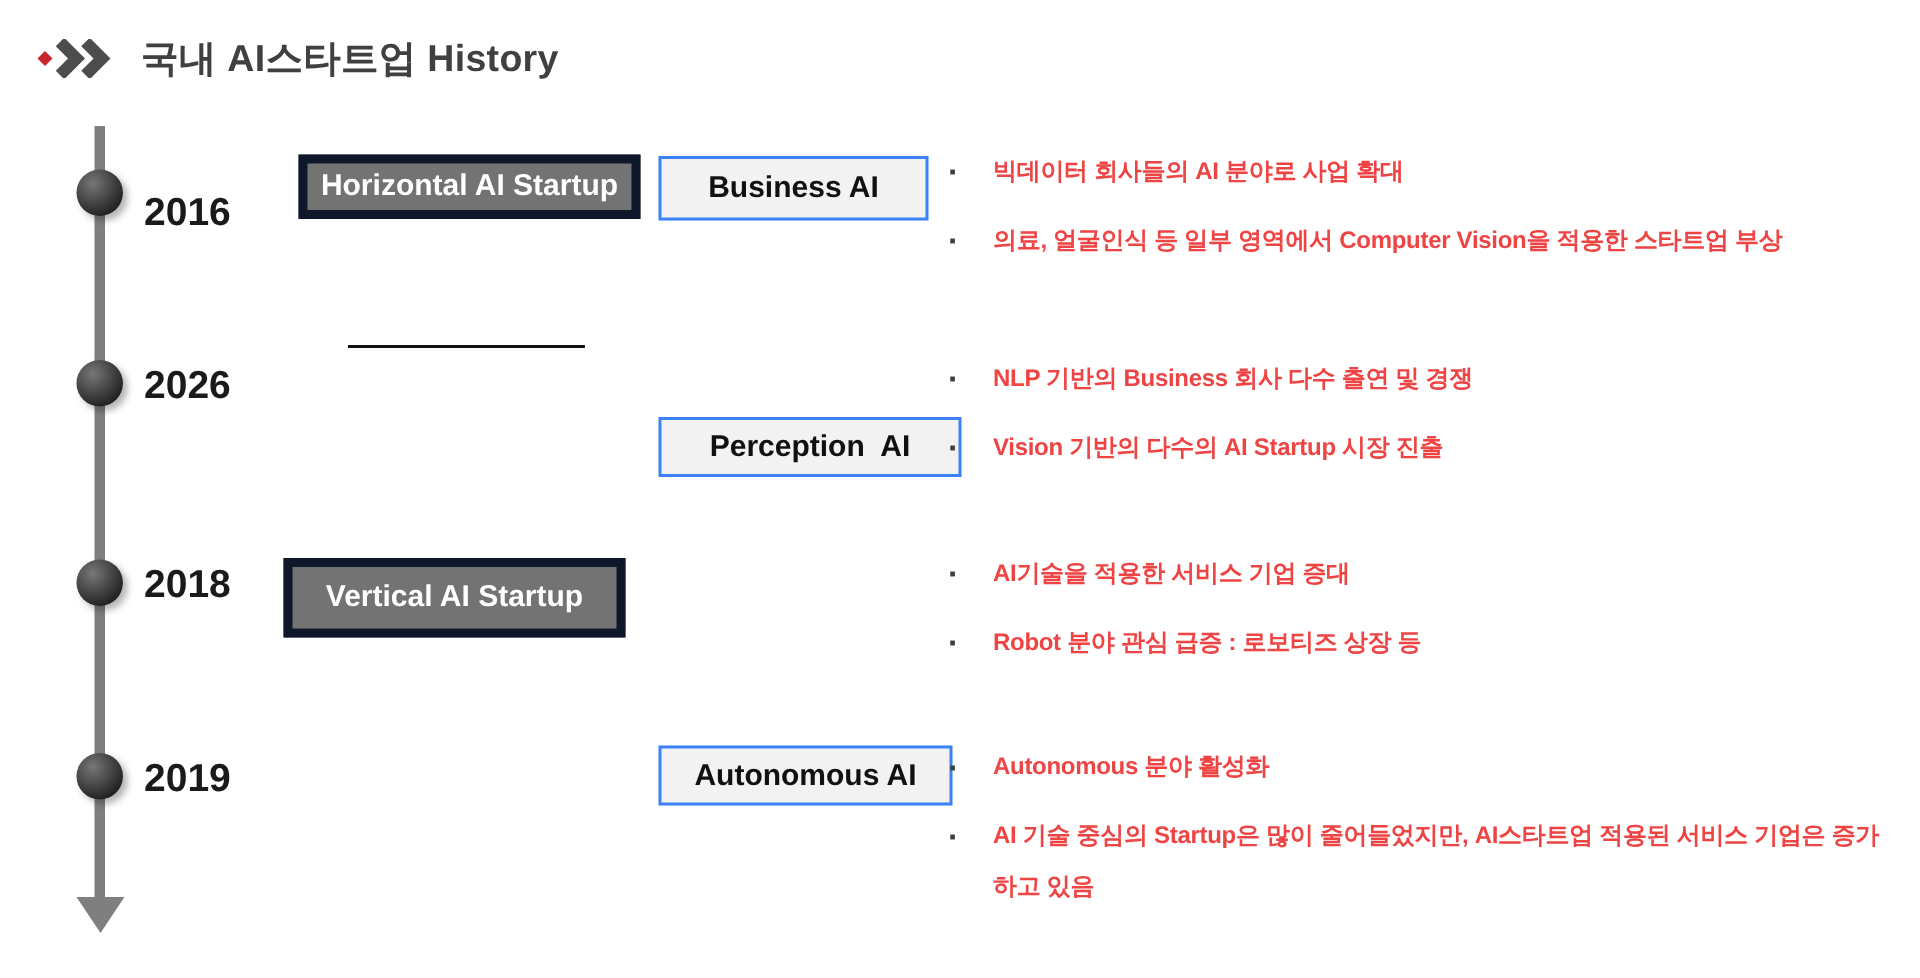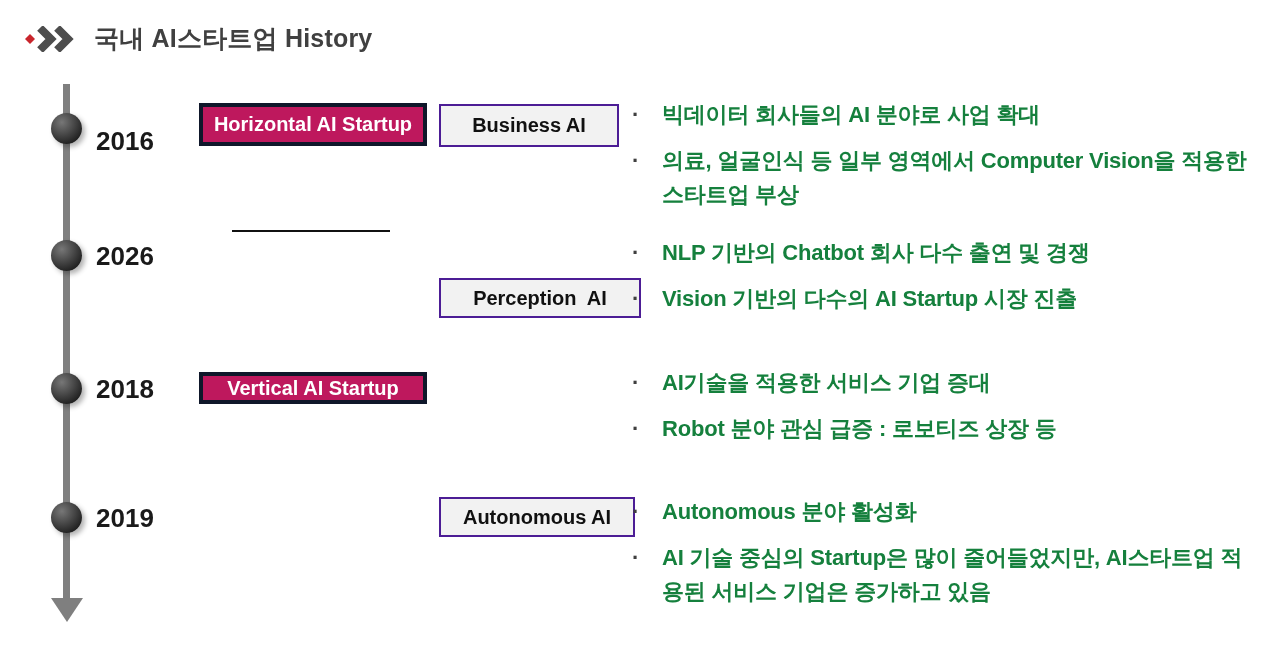--- a/index.html
+++ b/index.html
@@ -31,34 +31,34 @@
   .year{
     position:absolute;left:96px;width:80px;height:30px;
     font-size:26px;font-weight:bold;color:#1a1a1a;
   }
   
   .box{
     position:absolute;display:flex;align-items:center;justify-content:center;
     font-weight:bold;white-space:pre;box-sizing:border-box;
   }
   .box.dark{
-    background:#be185d;border:4px solid #0f172a;color:#ffffff;font-size:20px;
+    background:#737373;border:6px solid #0f172a;color:#ffffff;font-size:20px;
   }
   .box.light{
-    background:#f2f2f2;border:2px solid #4c1d95;color:#111111;font-size:20px;
+    background:#f2f2f2;border:2px solid #3b82f6;color:#111111;font-size:20px;
   }
   .divider{position:absolute;left:232px;top:230px;width:158px;height:2px;background:#111111;}
   
   .bullets{position:absolute;left:632px;width:632px;}
   .bullet-item{display:flex;margin-bottom:12px;}
   .bullet-item .bm{
     flex:0 0 30px;font-size:22px;line-height:34px;color:#3f3f3f;font-weight:600;
   }
   .bullet-item .bt{
-    flex:1;font-size:22px;line-height:34px;color:#15803d;font-weight:600;
+    flex:1;font-size:16px;line-height:34px;color:#ef4444;font-weight:600;
     letter-spacing:-0.2px;
   }
 </style>
 </head>
 <body>
 
 <div class="slide">
 
   <div class="title-row">
     <svg class="title-icon" viewBox="0 0 62 26">
@@ -78,38 +78,38 @@
 
   <div class="year" style="top:126px">2016</div>
   <div class="year" style="top:241px">2026</div>
   <div class="year" style="top:374px">2018</div>
   <div class="year" style="top:503px">2019</div>
 
   <div class="box dark" style="left:199px;top:103px;width:228px;height:43px">Horizontal AI Startup</div>
   <div class="box light" style="left:439px;top:104px;width:180px;height:43px">Business AI</div>
   <div class="divider"></div>
   <div class="box light" style="left:439px;top:278px;width:202px;height:40px">Perception  AI</div>
-  <div class="box dark" style="left:199px;top:372px;width:228px;height:32px">Vertical AI Startup</div>
+  <div class="box dark" style="left:189px;top:372px;width:228px;height:53px">Vertical AI Startup</div>
   <div class="box light" style="left:439px;top:497px;width:196px;height:40px">Autonomous AI</div>
 
   <div class="bullets" style="top:98px">
     <div class="bullet-item">
       <span class="bm">·</span>
       <span class="bt">빅데이터 회사들의 AI 분야로 사업 확대</span>
     </div>
     <div class="bullet-item">
       <span class="bm">·</span>
       <span class="bt">의료, 얼굴인식 등 일부 영역에서 Computer Vision을 적용한 스타트업 부상</span>
     </div>
   </div>
 
   <div class="bullets" style="top:236px">
     <div class="bullet-item">
       <span class="bm">·</span>
-      <span class="bt">NLP 기반의 Chatbot 회사 다수 출연 및 경쟁</span>
+      <span class="bt">NLP 기반의 Business 회사 다수 출연 및 경쟁</span>
     </div>
     <div class="bullet-item">
       <span class="bm">·</span>
       <span class="bt">Vision 기반의 다수의 AI Startup 시장 진출</span>
     </div>
   </div>
 
   <div class="bullets" style="top:366px">
     <div class="bullet-item">
       <span class="bm">·</span>

